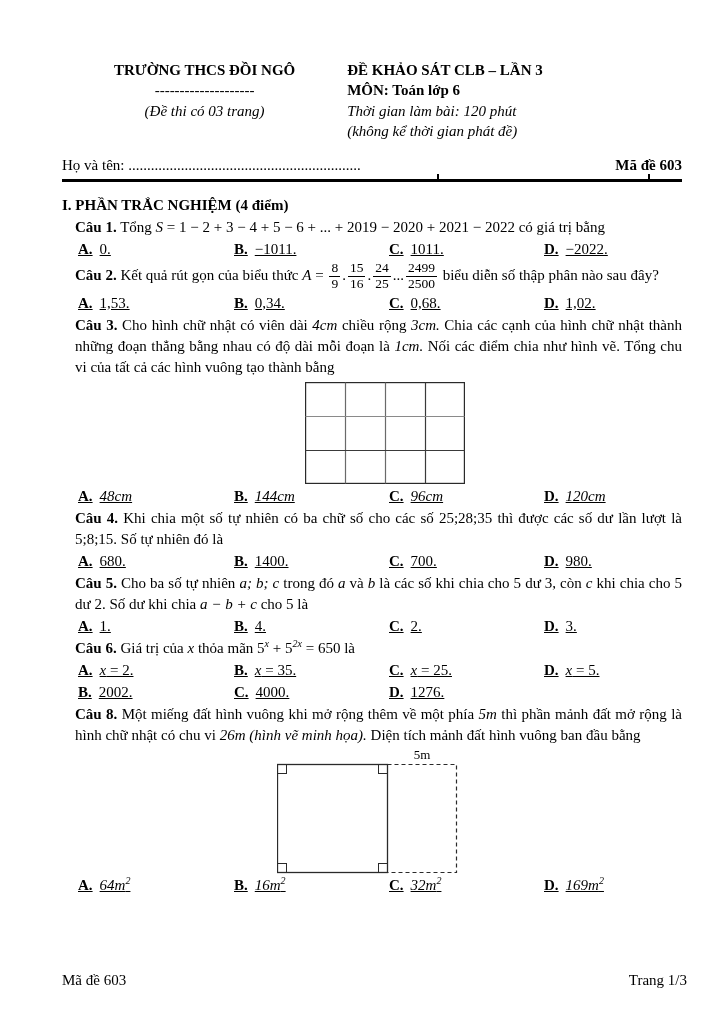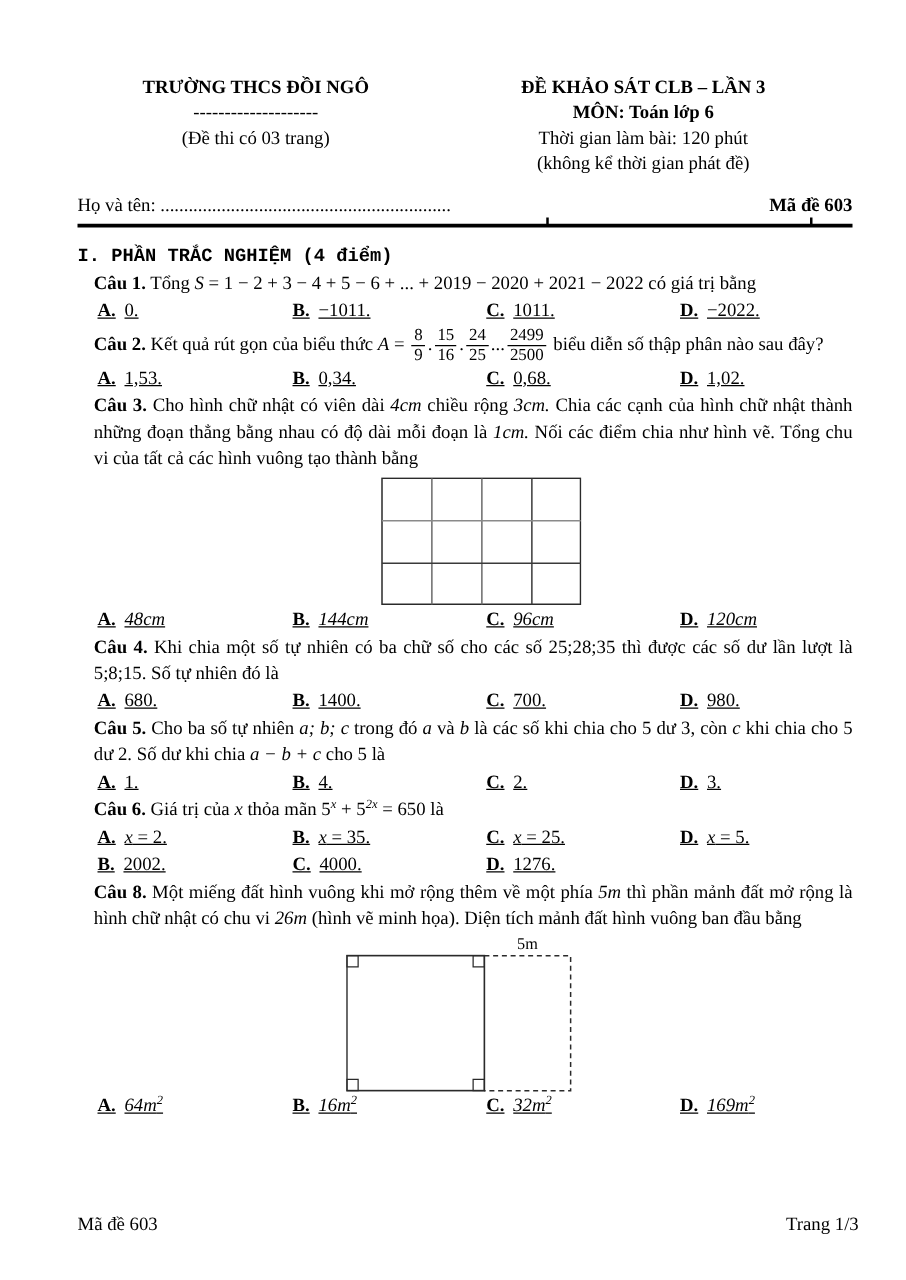--- a/index.html
+++ b/index.html
@@ -3,31 +3,31 @@
 <meta charset="utf-8">
 <style>
   html,body { margin:0; padding:0; }
   body {
     width:725px; height:1024px; background:#ffffff; color:#000000;
     font-family:"Liberation Serif","DejaVu Serif",serif;
     font-size:15px; line-height:1.4; position:relative; overflow:hidden;
   }
   .content { position:absolute; top:0; left:0; width:725px; box-sizing:border-box; padding:60px 43px 0 62px; }
   .b { font-weight:bold; }
-  .i { }
+  .i { font-style:italic; }
   .hdr { display:flex; }
   .hdr-l { width:46%; text-align:center; }
-  .hdr-r { width:54%; text-align:center; }
+  .hdr-r { width:54%; }
   .hdr div { line-height:1.35; }
   .namerow { display:flex; justify-content:space-between; align-items:flex-end; margin-top:14px; padding-bottom:3px;gap:18px; }
   .rule { position:relative; height:3px; background:#000; }
   .rule .tick { position:absolute; width:2px; height:6px; background:#000; top:-5px; }
   .tick-1 { left:60.5%; }
   .tick-2 { left:94.5%; }
-  .sect { margin-top:13px; font-weight:bold;font-family:Liberation Mono, monospace; }
+  .sect { margin-top:13px; font-weight:bold; }
   .q { text-align:justify; margin-top:1px;margin-left:13px; }
   .ql { font-weight:bold; }
   .m { font-style:italic; }
   .opts { display:grid; grid-template-columns:156px 155px 155px auto; padding-left:16px; margin:1px 0; }
   .opt { white-space:nowrap;text-decoration:underline; }
   .ol { font-weight:bold; margin-right:7px; }
   .frac { display:inline-block; text-align:center; vertical-align:middle; font-size:13.5px; line-height:1.1; margin:0 2px; }
   .frac .num { display:block; border-bottom:1px solid #000; padding:0 2px; }
   .frac .den { display:block; padding:0 2px; }
   sup { font-size:10px; line-height:0; }

